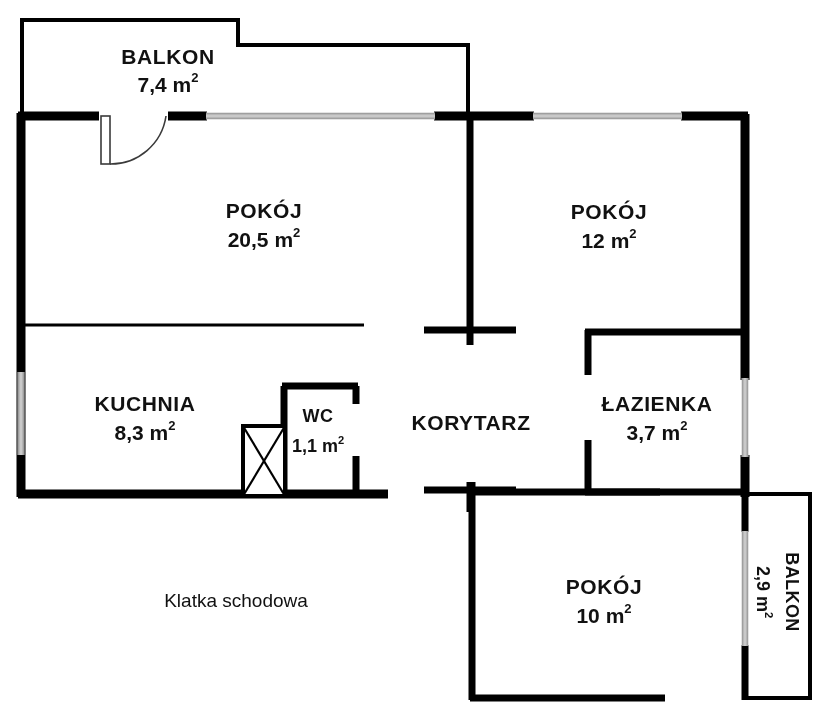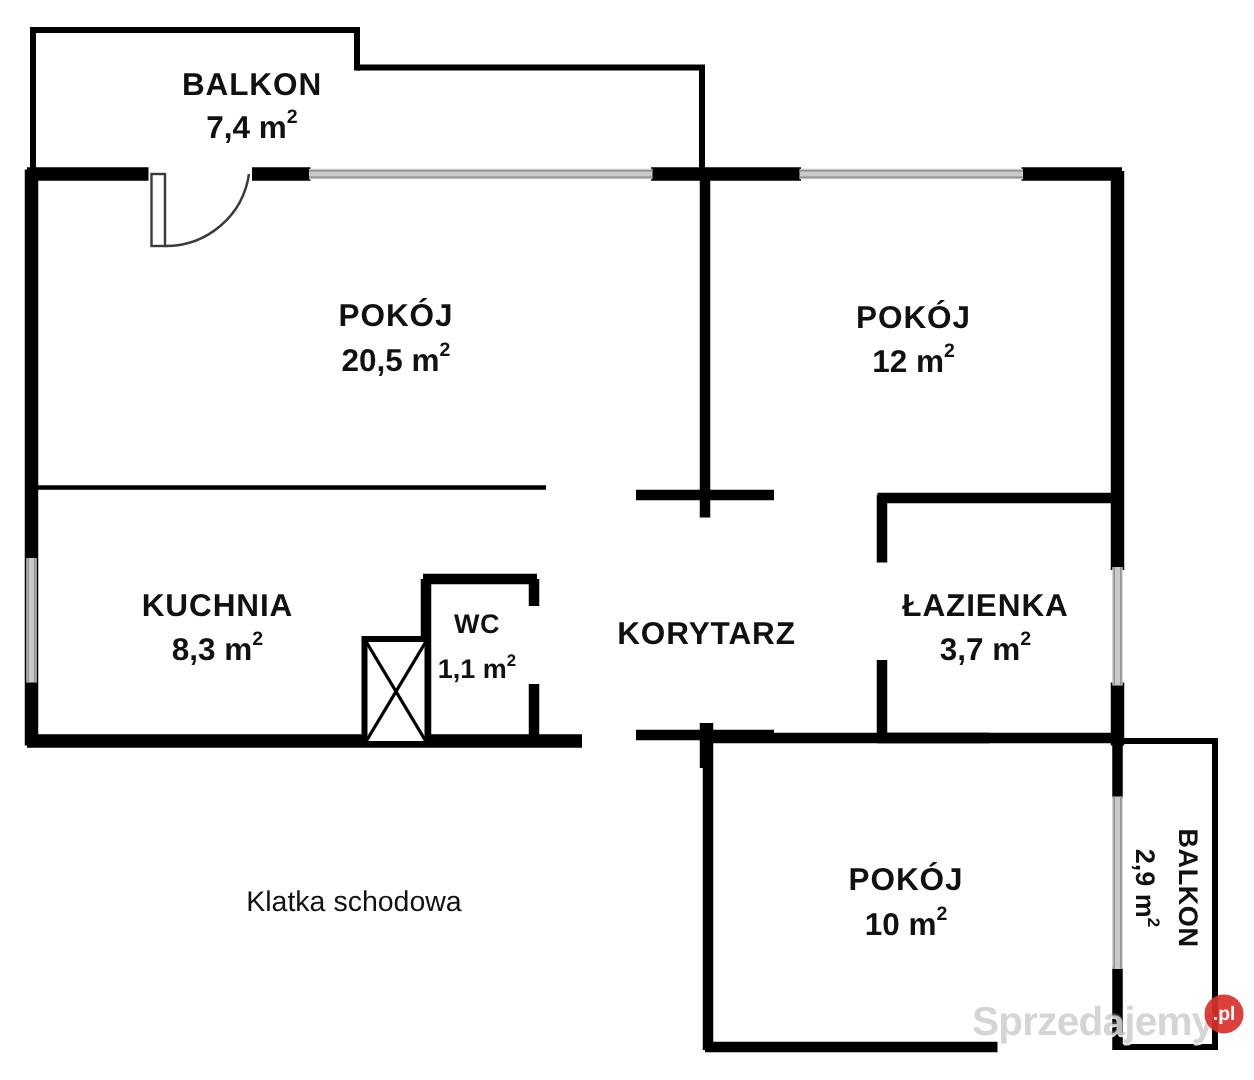--- a/index.html
+++ b/index.html
@@ -235,18 +235,14 @@
         <g transform="rotate(90 791 592)">
           <text x="791" y="592" class="room-label room-name-sm">BALKON</text>
           <text x="791" y="621" class="room-label room-area-sm"><tspan>2,9 m</tspan><tspan class="sup">2</tspan></text>
         </g>
       </g>
     <g id="annotations-layer">
         <text x="236" y="602" class="plain-label">Klatka schodowa</text>
       </g>
   </svg>
 
-  <div id="watermark">
-    <span class="wm-text">Sprzedajemy</span>
-    <span class="wm-badge">.pl</span>
-  </div>
 
 </div>
 
 </body></html>

